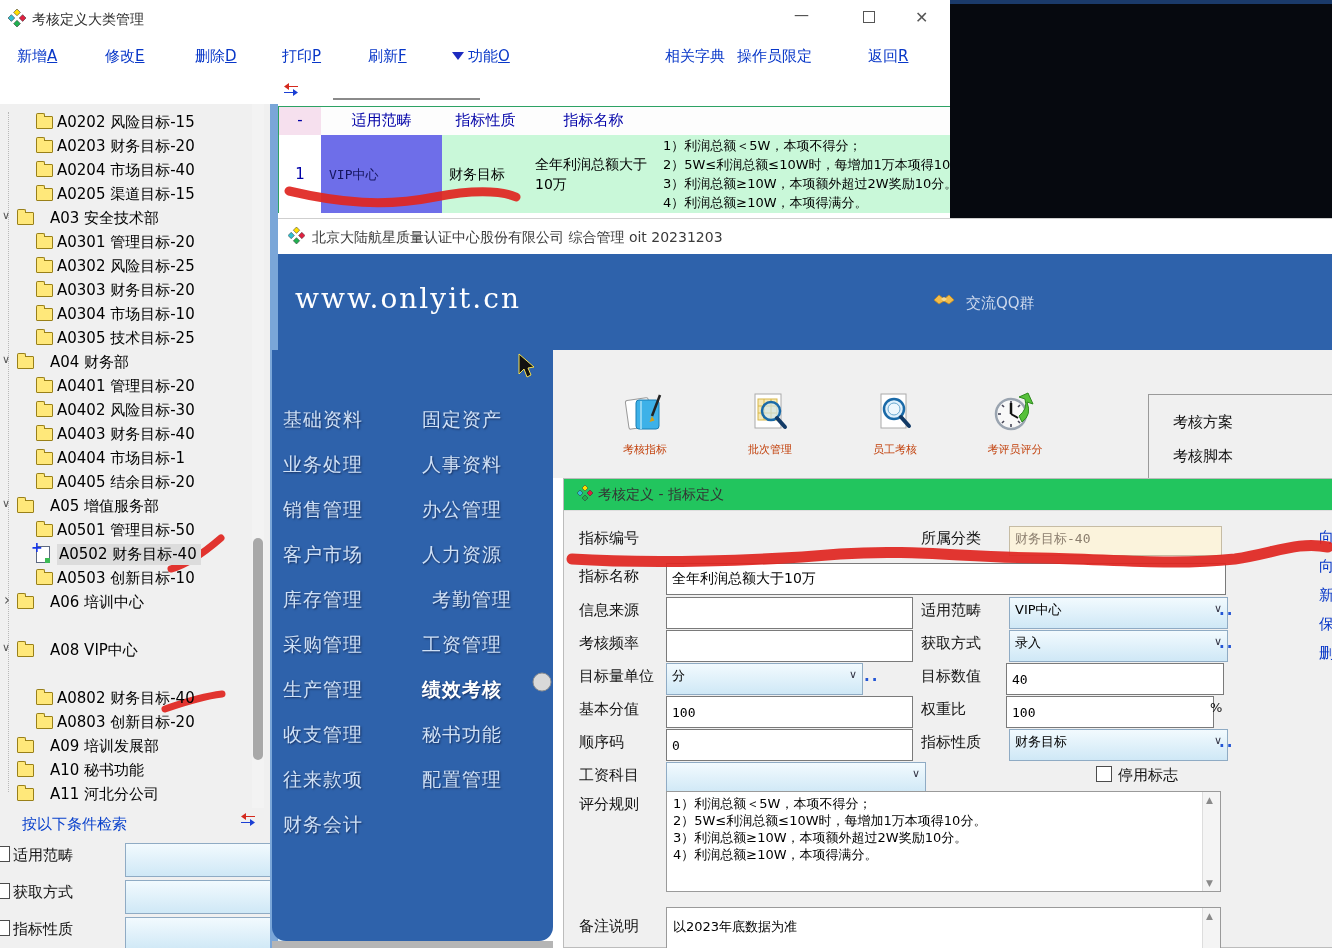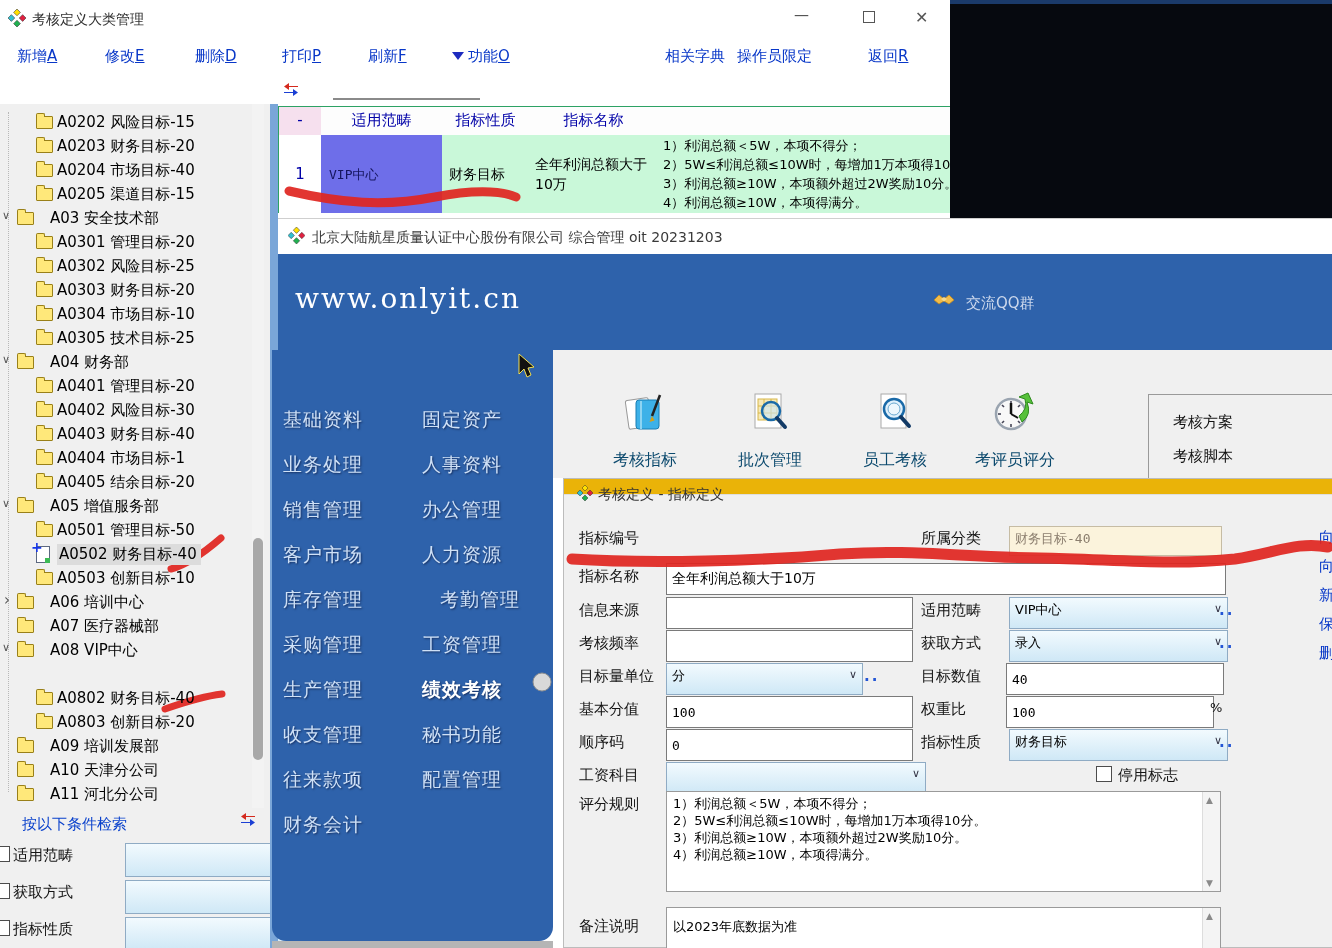--- a/index.html
+++ b/index.html
@@ -42,21 +42,21 @@
   .dots{position:absolute;font-size:15px;font-weight:bold;color:#2255d5;letter-spacing:2px}
   .ta{position:absolute;background:#fff;border:1px solid #9a9a9a;display:flex}
   .ta .tx{flex:1;padding:3px 6px;font-size:13px;line-height:17px;color:#000;overflow:hidden}
   .ta .sb{width:17px;background:#f4f4f4;border-left:1px solid #ddd;position:relative}
   .ta .sb .up{position:absolute;top:3px;left:3px;font-size:9px;color:#8a8a8a}
   .ta .sb .dn{position:absolute;bottom:3px;left:3px;font-size:9px;color:#8a8a8a}
   .cb{position:absolute;width:14px;height:14px;background:#fff;border:1px solid #4c4c4c}
   .sideb{position:absolute;left:1318px;font-size:15px;color:#0837c8;white-space:nowrap}
   .slink{position:absolute;font-size:15px;color:#111;white-space:nowrap}
   .shortcut{position:absolute;width:100px;text-align:center;cursor:default}
-  .shortcut .cap{font-size:16px;color:#0c4a6e;margin-top:10px;white-space:nowrap}
+  .shortcut .cap{font-size:11px;color:#c2410c;margin-top:2px;white-space:nowrap}
 </style>
 </head>
 <body>
 
 <div class="a" style="left:950px;top:0;width:382px;height:218px;background:#06090f">
   <div class="a" style="left:0;top:0;width:382px;height:4px;background:#1a3a6a"></div>
 </div>
 <div class="a" style="left:228px;top:0;width:258px;height:5px;background:#1d1d1d;border-radius:0 0 2px 2px"></div>
 
 <div class="a" style="left:0;top:0;width:950px;height:948px;background:#fff">
@@ -172,43 +172,39 @@
         <span class="tl">A0502 财务目标-40</span>
       </div>
     <div class="trow l2" style="top:462px">
         <i class="fold"></i>
         <span class="tl">A0503 创新目标-10</span>
       </div>
     <div class="trow l1 tc" style="top:486px">
         <i class="fold"></i>
         <span class="tl">A06 培训中心</span>
       </div>
-    <div class="trow l1" style="top:510px">
-        <i class="fold"></i>
-        <span class="tl">A07 医疗器械部</span>
-      </div>
     <div class="trow l1 tv" style="top:534px">
         <i class="fold"></i>
         <span class="tl">A08 VIP中心</span>
       </div>
     <div class="trow l2" style="top:582px">
         <i class="fold"></i>
         <span class="tl">A0802 财务目标-40</span>
       </div>
     <div class="trow l2" style="top:606px">
         <i class="fold"></i>
         <span class="tl">A0803 创新目标-20</span>
       </div>
     <div class="trow l1" style="top:630px">
         <i class="fold"></i>
         <span class="tl">A09 培训发展部</span>
       </div>
     <div class="trow l1" style="top:654px">
         <i class="fold"></i>
-        <span class="tl">A10 天津分公司</span>
+        <span class="tl">A10 秘书功能</span>
       </div>
     <div class="trow l1" style="top:678px">
         <i class="fold"></i>
         <span class="tl">A11 河北分公司</span>
       </div>
   </div>
 
   <div class="a" style="left:252px;top:104px;width:12px;height:704px;background:#f3f3f3"></div>
   <div class="a" style="left:253px;top:538px;width:10px;height:222px;background:#a8a8a8;border-radius:5px"></div>
 
@@ -289,21 +285,21 @@
   <span class="mi" style="left:11px;top:237px">库存管理</span>
   <span class="mi" style="left:11px;top:282px">采购管理</span>
   <span class="mi" style="left:11px;top:327px">生产管理</span>
   <span class="mi" style="left:11px;top:372px">收支管理</span>
   <span class="mi" style="left:11px;top:417px">往来款项</span>
   <span class="mi" style="left:11px;top:462px">财务会计</span>
   <span class="mi" style="left:150px;top:57px">固定资产</span>
   <span class="mi" style="left:150px;top:102px">人事资料</span>
   <span class="mi" style="left:150px;top:147px">办公管理</span>
   <span class="mi" style="left:150px;top:192px">人力资源</span>
-  <span class="mi" style="left:168px;top:237px">考勤管理</span>
+  <span class="mi" style="left:160px;top:237px">考勤管理</span>
   <span class="mi" style="left:150px;top:282px">工资管理</span>
   <span class="mi on" style="left:150px;top:327px">绩效考核</span>
   <span class="mi" style="left:150px;top:372px">秘书功能</span>
   <span class="mi" style="left:150px;top:417px">配置管理</span>
 </div>
 <div class="a" style="left:272px;top:941px;width:281px;height:7px;background:#b5b5b5"></div>
 
 <div class="a" style="left:553px;top:350px;width:779px;height:128px;background:#f0f0f0">
   <div class="shortcut" style="left:42px;top:40px">
     <svg width="46" height="46" viewBox="0 0 46 46">
@@ -353,21 +349,21 @@
     </svg>
     <div class="cap">考评员评分</div>
   </div>
   <div class="a" style="left:595px;top:44px;width:184px;height:84px;border-left:1px solid #9a9a9a;border-top:1px solid #9a9a9a">
     <span class="slink" style="left:24px;top:18px">考核方案</span>
     <span class="slink" style="left:24px;top:52px">考核脚本</span>
   </div>
 </div>
 
 <div class="a" style="left:563px;top:478px;width:769px;height:470px;border:1px solid #bcbcbc;border-right:none;background:#f0f0f0">
-  <div class="a" style="left:0;top:0;width:769px;height:16px;background:#eab308;border-bottom:1px solid #dedede">
+  <div class="a" style="left:0;top:0;width:769px;height:32px;background:#22c55e;border-bottom:1px solid #dedede">
     <span class="a" style="left:13px;top:6px">
       <svg width="16" height="16" viewBox="0 0 16 16">
           <path d="M8 0 L11 3 L8 6 L5 3 Z" fill="#ffe000" stroke="#333" stroke-width=".5"></path>
           <path d="M13 5 L16 8 L13 11 L10 8 Z" fill="#e02040" stroke="#333" stroke-width=".5"></path>
           <path d="M8 10 L11 13 L8 16 L5 13 Z" fill="#20b050" stroke="#333" stroke-width=".5"></path>
           <path d="M3 5 L6 8 L3 11 L0 8 Z" fill="#30c0d0" stroke="#333" stroke-width=".5"></path>
         </svg>
     </span>
     <span class="a" style="left:34px;top:7px;font-size:14px;color:#333">考核定义 - 指标定义</span>
   </div>

